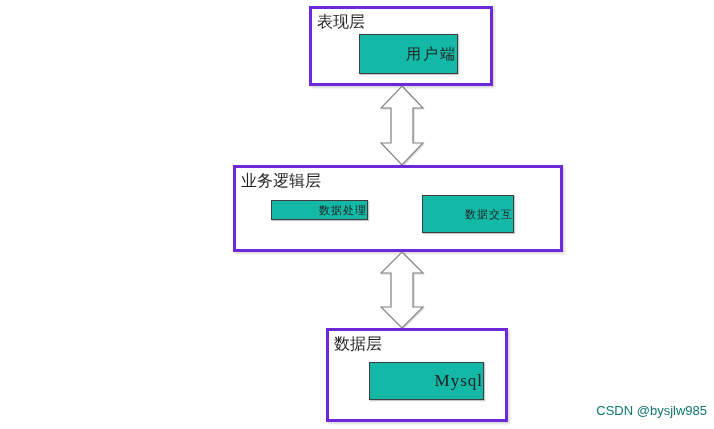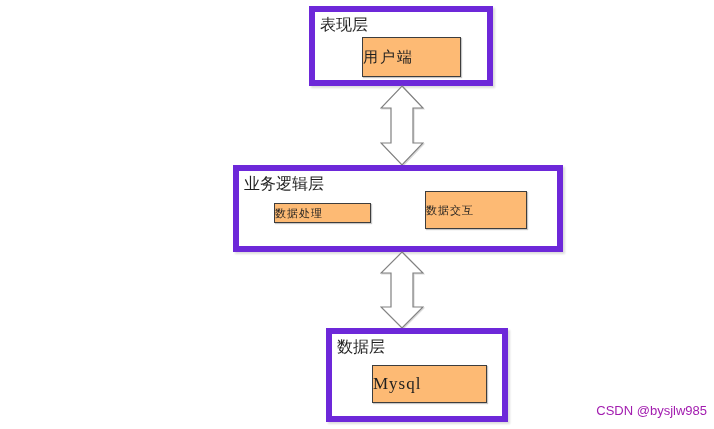--- a/index.html
+++ b/index.html
@@ -12,41 +12,41 @@
     width: 714px;
     height: 429px;
     background: #ffffff;
     overflow: hidden;
     font-family: "Liberation Serif", "DejaVu Serif", serif;
     color: #1f1f1f;
   }
   .layer-box {
     position: absolute;
     background: #ffffff;
-    border: 6px solid #6d28d9;
+    border: 3px solid #6d28d9;
     box-shadow: 2px 2px 2px rgba(0,0,0,0.14);
     box-sizing: border-box;
   }
   .layer-label {
     position: absolute;
     top: 3px;
     left: 5px;
     font-size: 16px;
     line-height: 20px;
     white-space: nowrap;
   }
   .component-box {
     position: absolute;
-    background: #fdba74;
+    background: #14b8a6;
     border: 1px solid #3d3d3d;
     box-shadow: 1px 1px 1px rgba(0,0,0,0.22);
     box-sizing: border-box;
     display: flex;
     align-items: center;
-    justify-content: flex-start;
+    justify-content: flex-end;
     text-align: center;
   }
   .component-label-lg {
     font-size: 15px;
     letter-spacing: 2px;
   }
   .component-label-sm {
     font-size: 11px;
     letter-spacing: 1px;
   }
@@ -58,21 +58,21 @@
   .arrow {
     position: absolute;
     filter: drop-shadow(1.5px 1.5px 0.5px rgba(0,0,0,0.15));
   }
   .watermark {
     position: absolute;
     right: 7px;
     bottom: 11px;
     font-family: "Liberation Sans", "DejaVu Sans", sans-serif;
     font-size: 13px;
-    color: #a21caf;
+    color: #0f766e;
     white-space: nowrap;
   }
 </style>
 </head>
 <body>
 
 <div class="canvas">
 
   <div class="layer-box" style="left:309px; top:6px; width:184px; height:80px;">
     <span class="layer-label">表现层</span>
@@ -83,21 +83,21 @@
 
   <svg class="arrow" style="left:380px; top:85px;" width="44" height="81" viewBox="0 0 44 81">
     <polygon points="22,1 43,23 33,23 33,58 43,58 22,80 1,58 11,58 11,23 1,23" fill="#ffffff" stroke="#808080" stroke-width="1.2" stroke-linejoin="miter"></polygon>
   </svg>
 
   <div class="layer-box" style="left:233px; top:165px; width:330px; height:87px;">
     <span class="layer-label">业务逻辑层</span>
     <div class="component-box" style="left:35px; top:32px; width:97px; height:20px;">
       <span class="component-label-sm">数据处理</span>
     </div>
-    <div class="component-box" style="left:186px; top:20px; width:102px; height:38px;">
+    <div class="component-box" style="left:186px; top:27px; width:92px; height:38px;">
       <span class="component-label-sm">数据交互</span>
     </div>
   </div>
 
   <svg class="arrow" style="left:380px; top:251px;" width="44" height="78" viewBox="0 0 44 78">
     <polygon points="22,1 43,22 33,22 33,56 43,56 22,77 1,56 11,56 11,22 1,22" fill="#ffffff" stroke="#808080" stroke-width="1.2" stroke-linejoin="miter"></polygon>
   </svg>
 
   <div class="layer-box" style="left:326px; top:328px; width:182px; height:94px;">
     <span class="layer-label">数据层</span>

